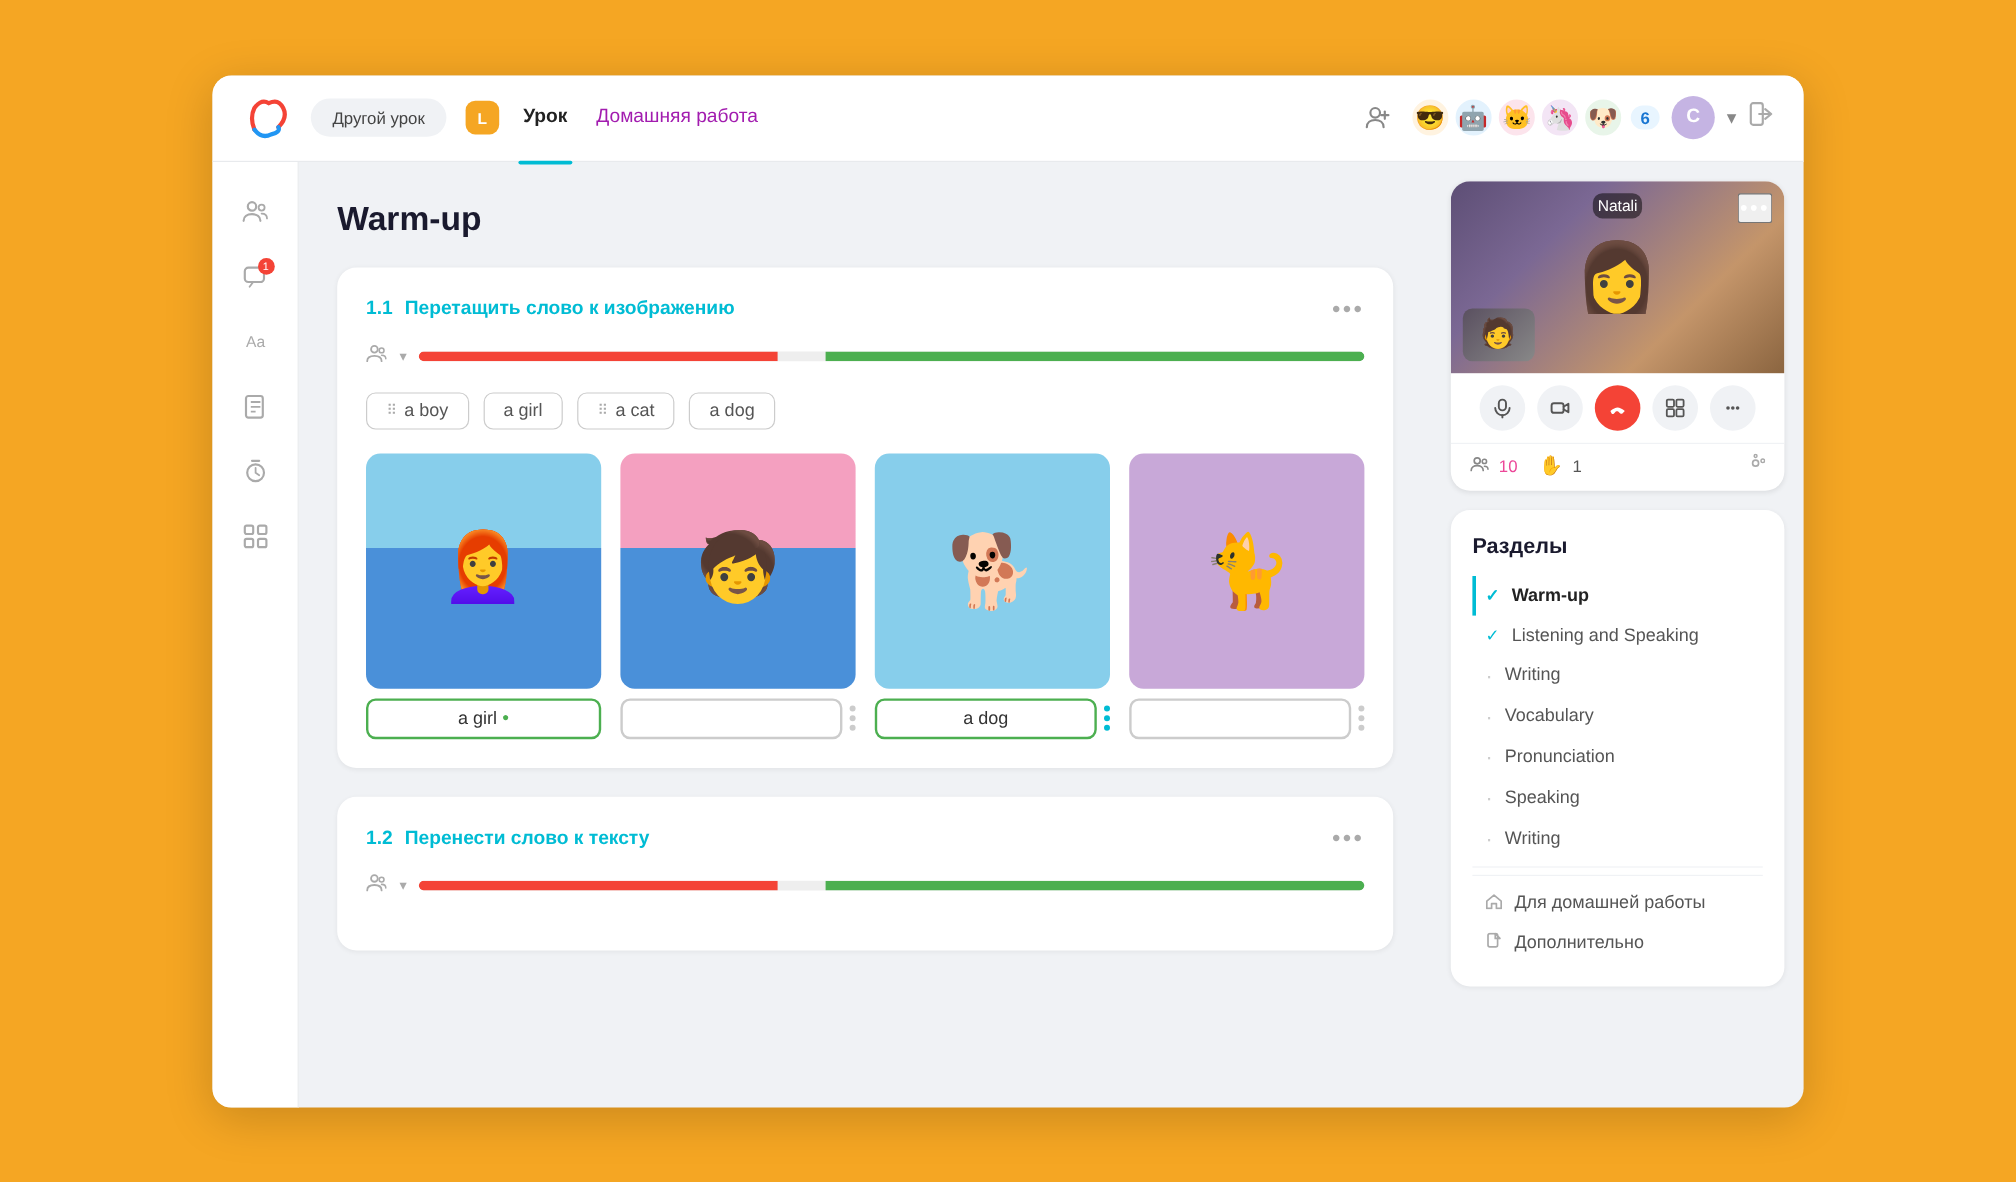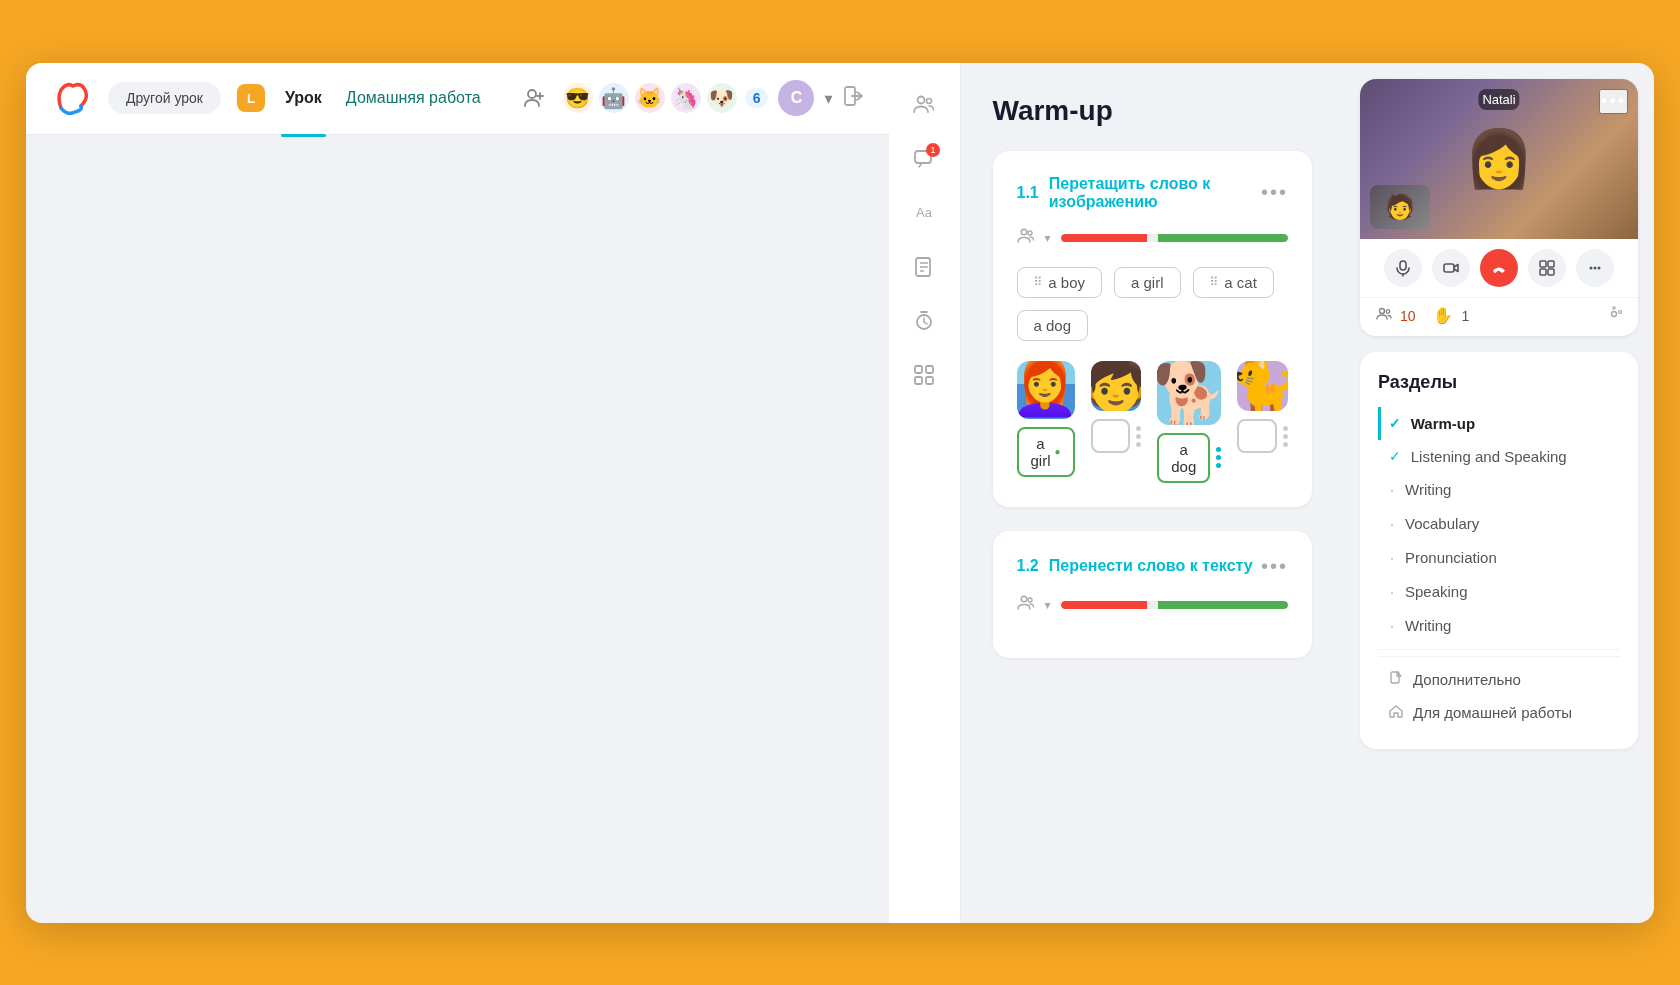--- a/index.html
+++ b/index.html
@@ -8,26 +8,26 @@
       font-family: -apple-system, BlinkMacSystemFont, 'Segoe UI', sans-serif;
       display: flex;
       align-items: center;
       justify-content: center;
       min-height: 100vh;
       padding: 20px;
     }
     .app-window {
       background: #f0f2f5;
       border-radius: 16px;
-      width: 1628px;
+      width: 1326px;
       min-height: 860px;
       overflow: hidden;
       box-shadow: 0 8px 40px rgba(0,0,0,0.18);
       display: flex;
-      flex-direction: row;
+      flex-direction: column;
     }
     
     .top-nav {
       background: #fff;
       height: 72px;
       display: flex;
       align-items: center;
       padding: 0 24px;
       border-bottom: 1px solid #e8eaed;
       gap: 16px;
@@ -64,21 +64,21 @@
     }
     .nav-tab.active::after {
       content: '';
       position: absolute;
       bottom: -22px; left: 0; right: 0;
       height: 3px;
       background: #00bcd4;
       border-radius: 2px;
     }
     .nav-tab.inactive {
-      color: #0f766e; font-weight: 400;
+      color: #a21caf; font-weight: 400;
     }
     .nav-spacer { flex: 1; }
     .nav-right {
       display: flex; align-items: center; gap: 10px;
     }
     .add-user-icon {
       width: 34px; height: 34px;
       background: none; border: none; cursor: pointer;
       display: flex; align-items: center; justify-content: center;
     }
@@ -308,21 +308,21 @@
     .ctrl-mic { background: #f0f2f5; color: #555; }
     .ctrl-video-btn { background: #f0f2f5; color: #555; }
     .ctrl-end { background: #f44336; color: #fff; }
     .ctrl-grid { background: #f0f2f5; color: #555; }
     .ctrl-more { background: #f0f2f5; color: #555; }
     .video-participants {
       padding: 8px 16px 10px;
       display: flex; align-items: center; gap: 8px;
       border-top: 1px solid #f0f2f5;
     }
-    .participant-count { font-size: 14px; color: #c2410c; }
+    .participant-count { font-size: 14px; color: #ec4899; }
     .raise-count { font-size: 14px; color: #555; }
     .settings-icon { margin-left: auto; color: #aaa; font-size: 16px; cursor: pointer; }
 
     
     .sections-card {
       background: #fff;
       border-radius: 16px;
       padding: 20px 18px;
       box-shadow: 0 1px 4px rgba(0,0,0,0.06);
     }
@@ -724,36 +724,36 @@
           <span class="section-dot">·</span>
           <span>Writing</span>
         </div>
 
         <div class="divider"></div>
 
 
         <div class="divider"></div>
 
         <div class="section-item">
+          <span class="section-home">
+            <svg width="14" height="14" viewBox="0 0 14 14" fill="none">
+              <path d="M1 7l6-5 6 5v6H9V9H5v4H1V7z" stroke="#aaa" stroke-width="1.4" stroke-linecap="round" stroke-linejoin="round"></path>
+            </svg>
+          </span>
+          <span>Для домашней работы</span>
+        </div>
+
+        <div class="section-item">
           <span class="section-file">
             <svg width="14" height="14" viewBox="0 0 14 14" fill="none">
               <rect x="2" y="1" width="8" height="11" rx="1.5" stroke="#aaa" stroke-width="1.4"></rect>
               <path d="M8 1v4h4" stroke="#aaa" stroke-width="1.3"></path>
               <path d="M12 5l-4-4" stroke="#aaa" stroke-width="1.3" stroke-linecap="round"></path>
             </svg>
           </span>
           <span>Дополнительно</span>
         </div>
 
-        <div class="section-item">
-          <span class="section-home">
-            <svg width="14" height="14" viewBox="0 0 14 14" fill="none">
-              <path d="M1 7l6-5 6 5v6H9V9H5v4H1V7z" stroke="#aaa" stroke-width="1.4" stroke-linecap="round" stroke-linejoin="round"></path>
-            </svg>
-          </span>
-          <span>Для домашней работы</span>
-        </div>
-
       </div>
     </div>
 
   </div>
 </div>
 
 </body></html>

